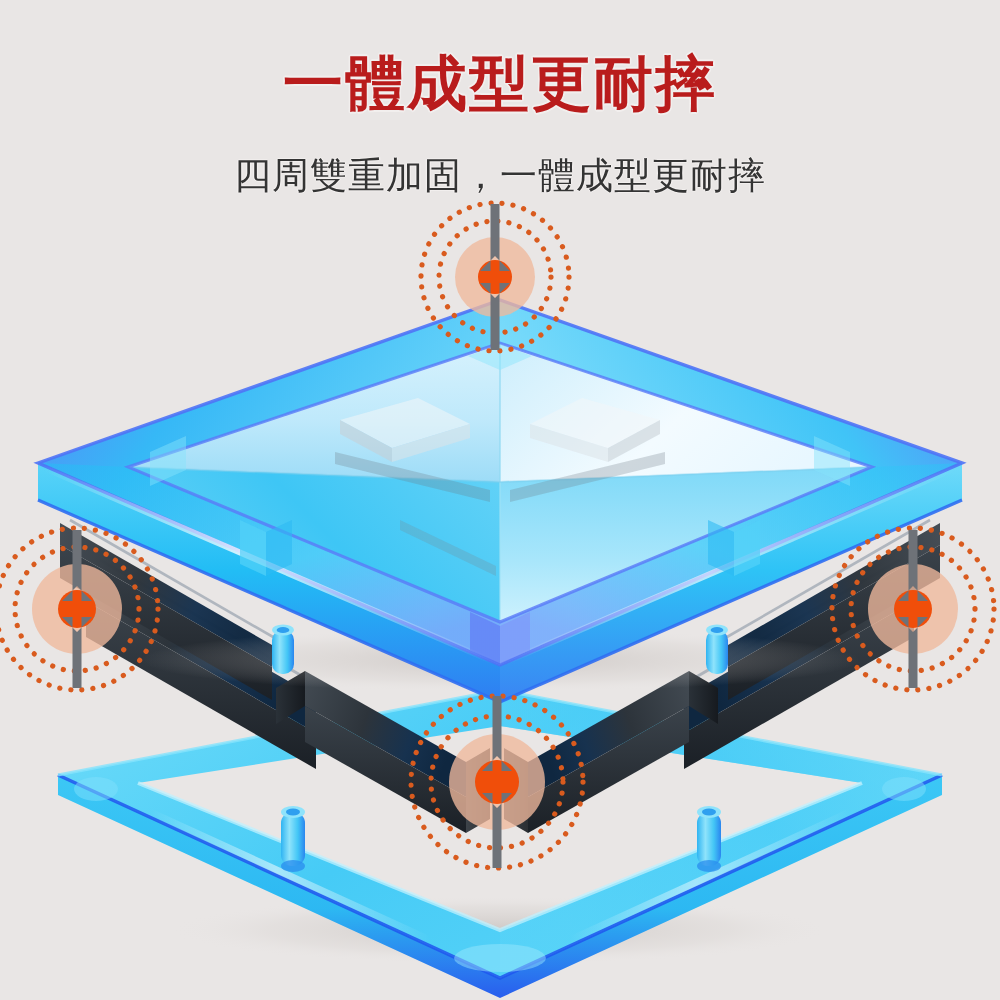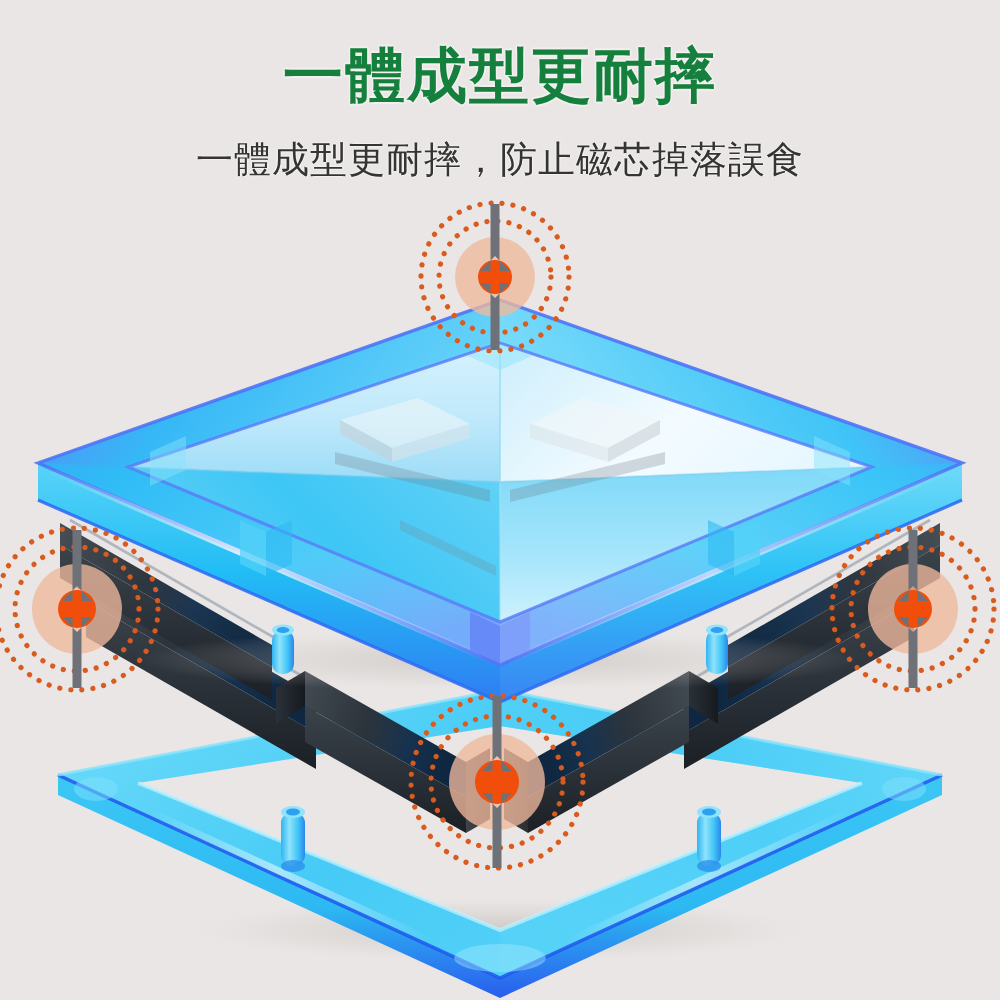--- a/index.html
+++ b/index.html
@@ -21,26 +21,26 @@
   
   #headings {
     position: absolute;
     top: 0;
     left: 0;
     width: 1000px;
     text-align: center;
     z-index: 40;
   }
   .headline {
-    margin: 8px;
+    margin: 16px;
     padding-top: 36px;
     font-size: 60px;
     font-weight: bold;
     letter-spacing: 2px;
-    color: #15803d;
+    color: #b91c1c;
     line-height: 1.05;
     text-shadow:
        1.6px 0 0 #f2efee, -1.6px 0 0 #f2efee,
        0 1.6px 0 #f2efee, 0 -1.6px 0 #f2efee,
        1.2px 1.2px 0 #f2efee, -1.2px -1.2px 0 #f2efee,
        1.2px -1.2px 0 #f2efee, -1.2px 1.2px 0 #f2efee;
   }
   .subhead {
     margin: 0;
     padding-top: 20px;
@@ -72,21 +72,21 @@
     pointer-events: none;
   }
 </style>
 </head>
 <body>
 
 <div id="stage" style="background: rgb(233, 230, 229);">
 
   <div id="headings">
     <h1 class="headline">一體成型更耐摔</h1>
-    <p class="subhead">一體成型更耐摔，防止磁芯掉落誤食</p>
+    <p class="subhead">四周雙重加固，一體成型更耐摔</p>
   </div>
 
   <svg id="artwork" viewBox="0 0 1000 1000">
     <defs>
 
       <linearGradient id="facetN" x1="0" y1="0" x2="0" y2="1">
         <stop offset="0%" stop-color="#d7f2fd"></stop>
         <stop offset="55%" stop-color="#bfe9fb"></stop>
         <stop offset="100%" stop-color="#9ddcf7"></stop>
       </linearGradient>

